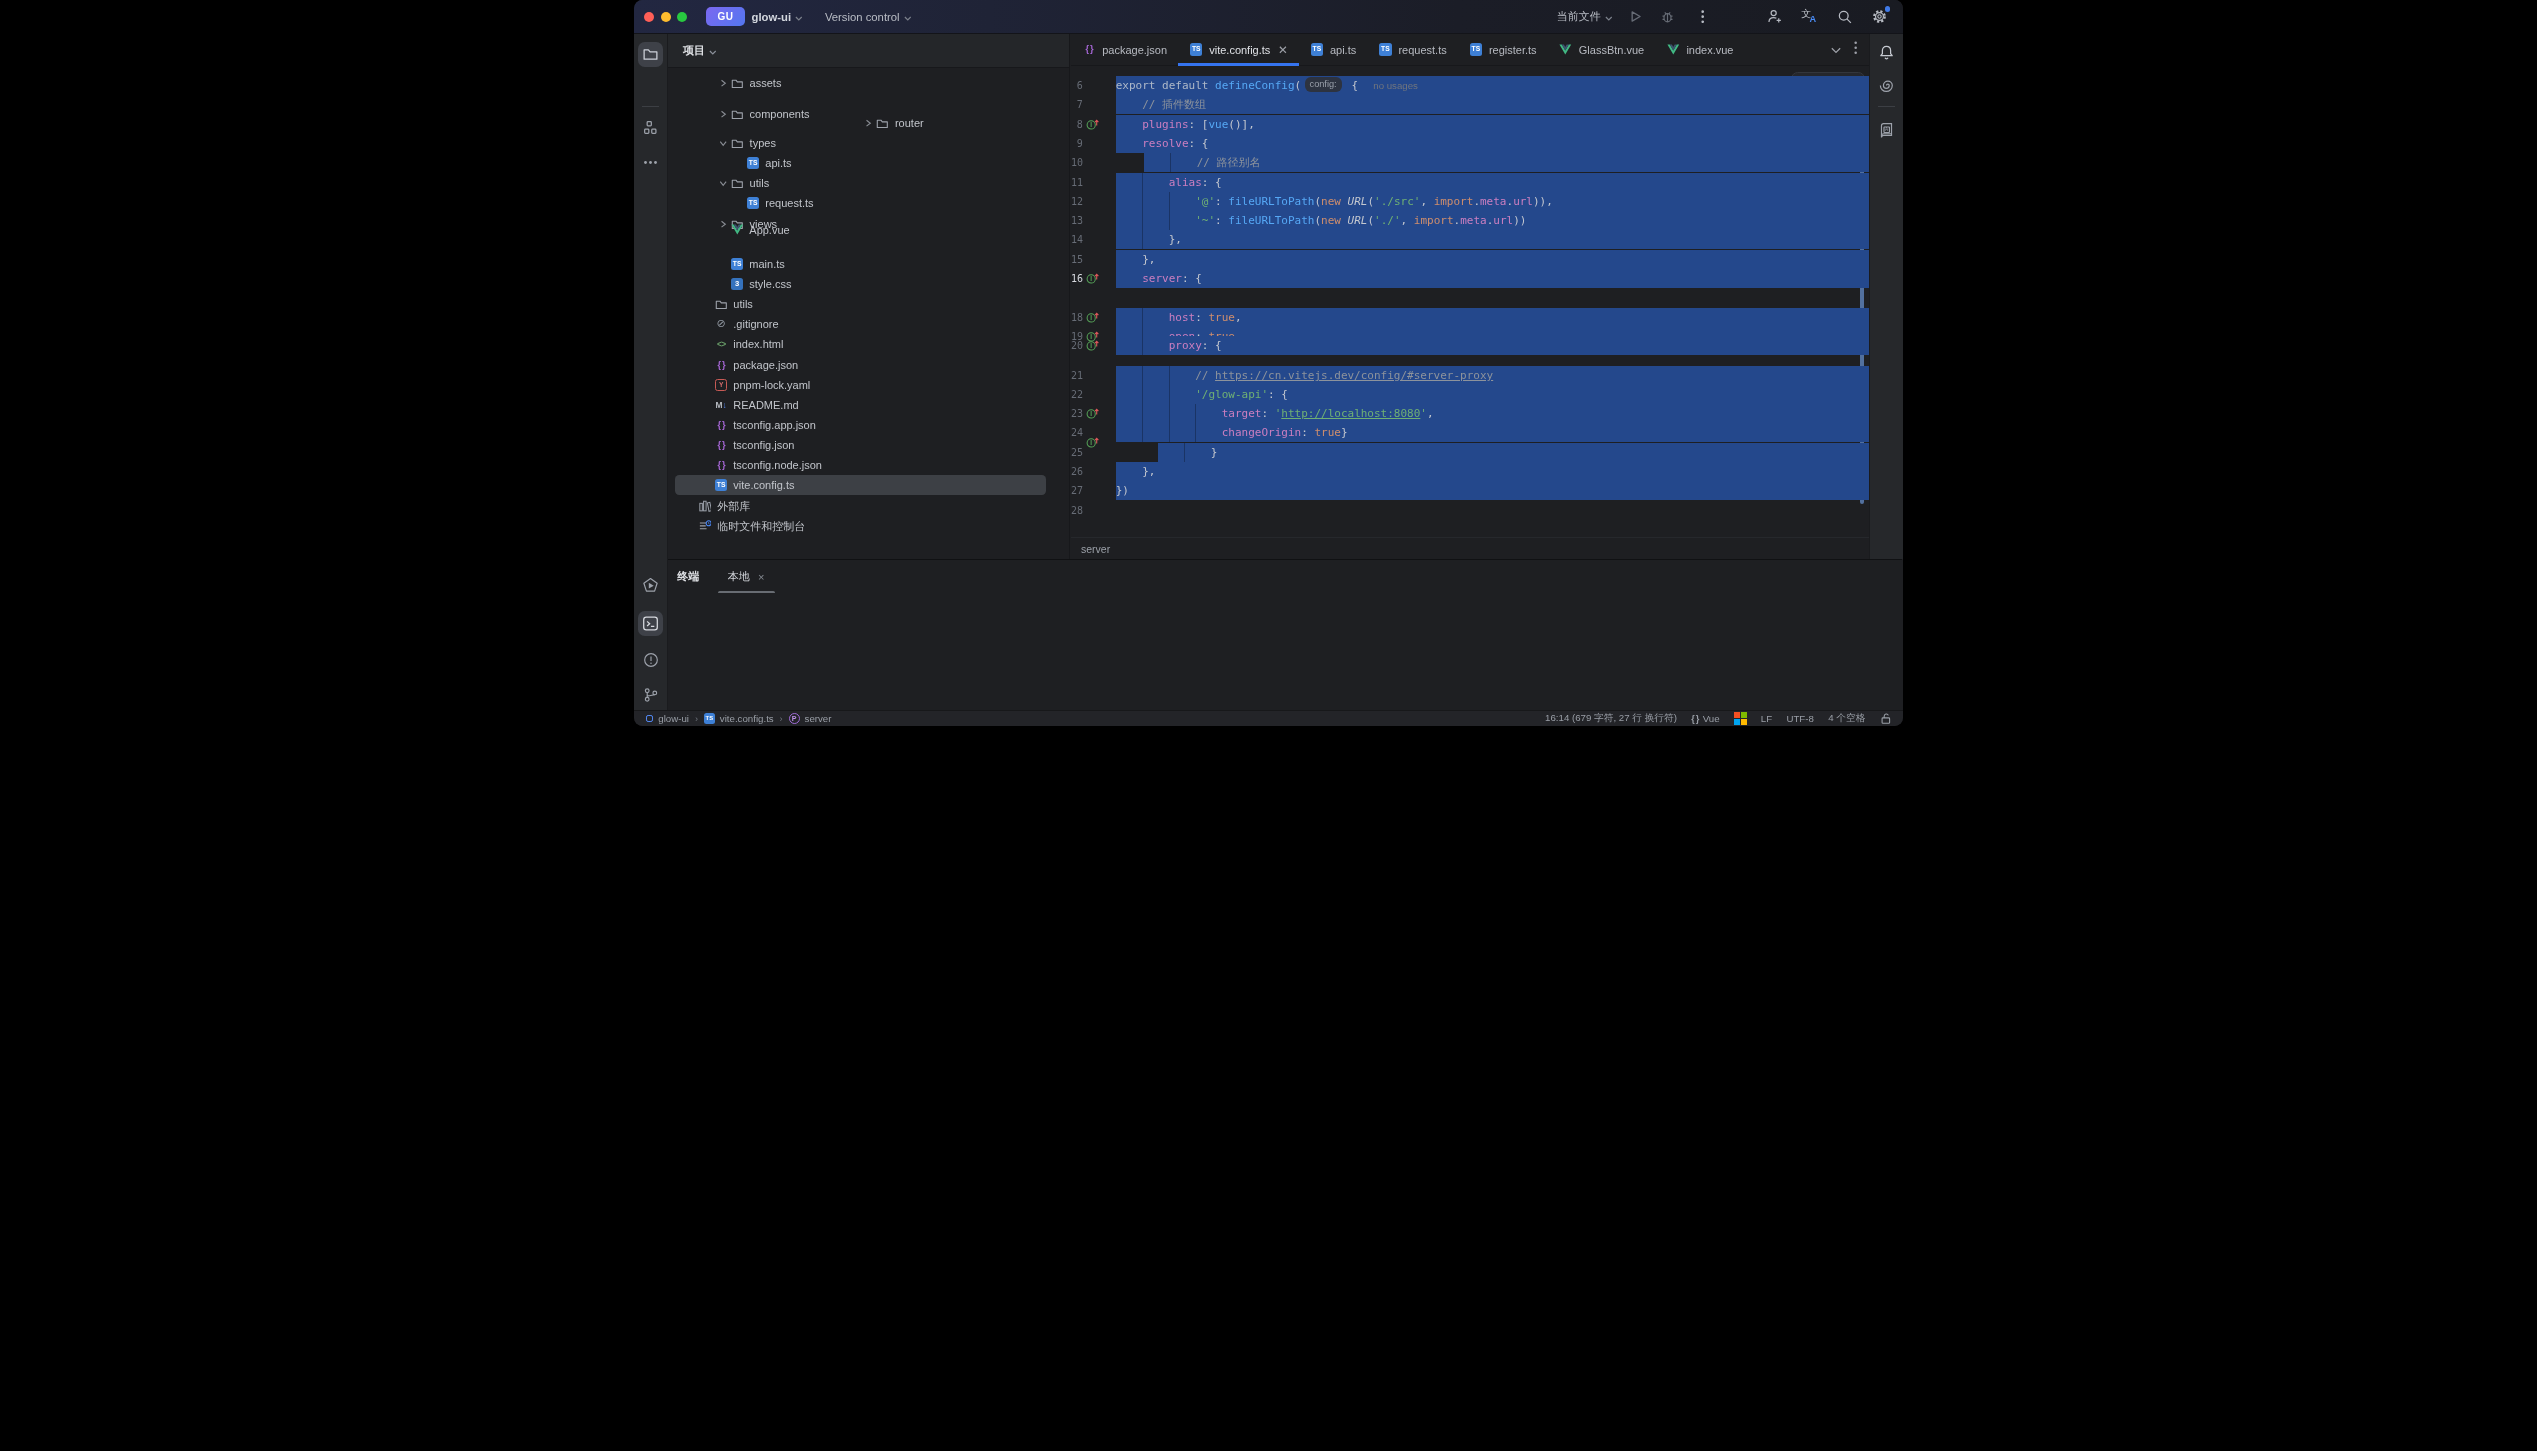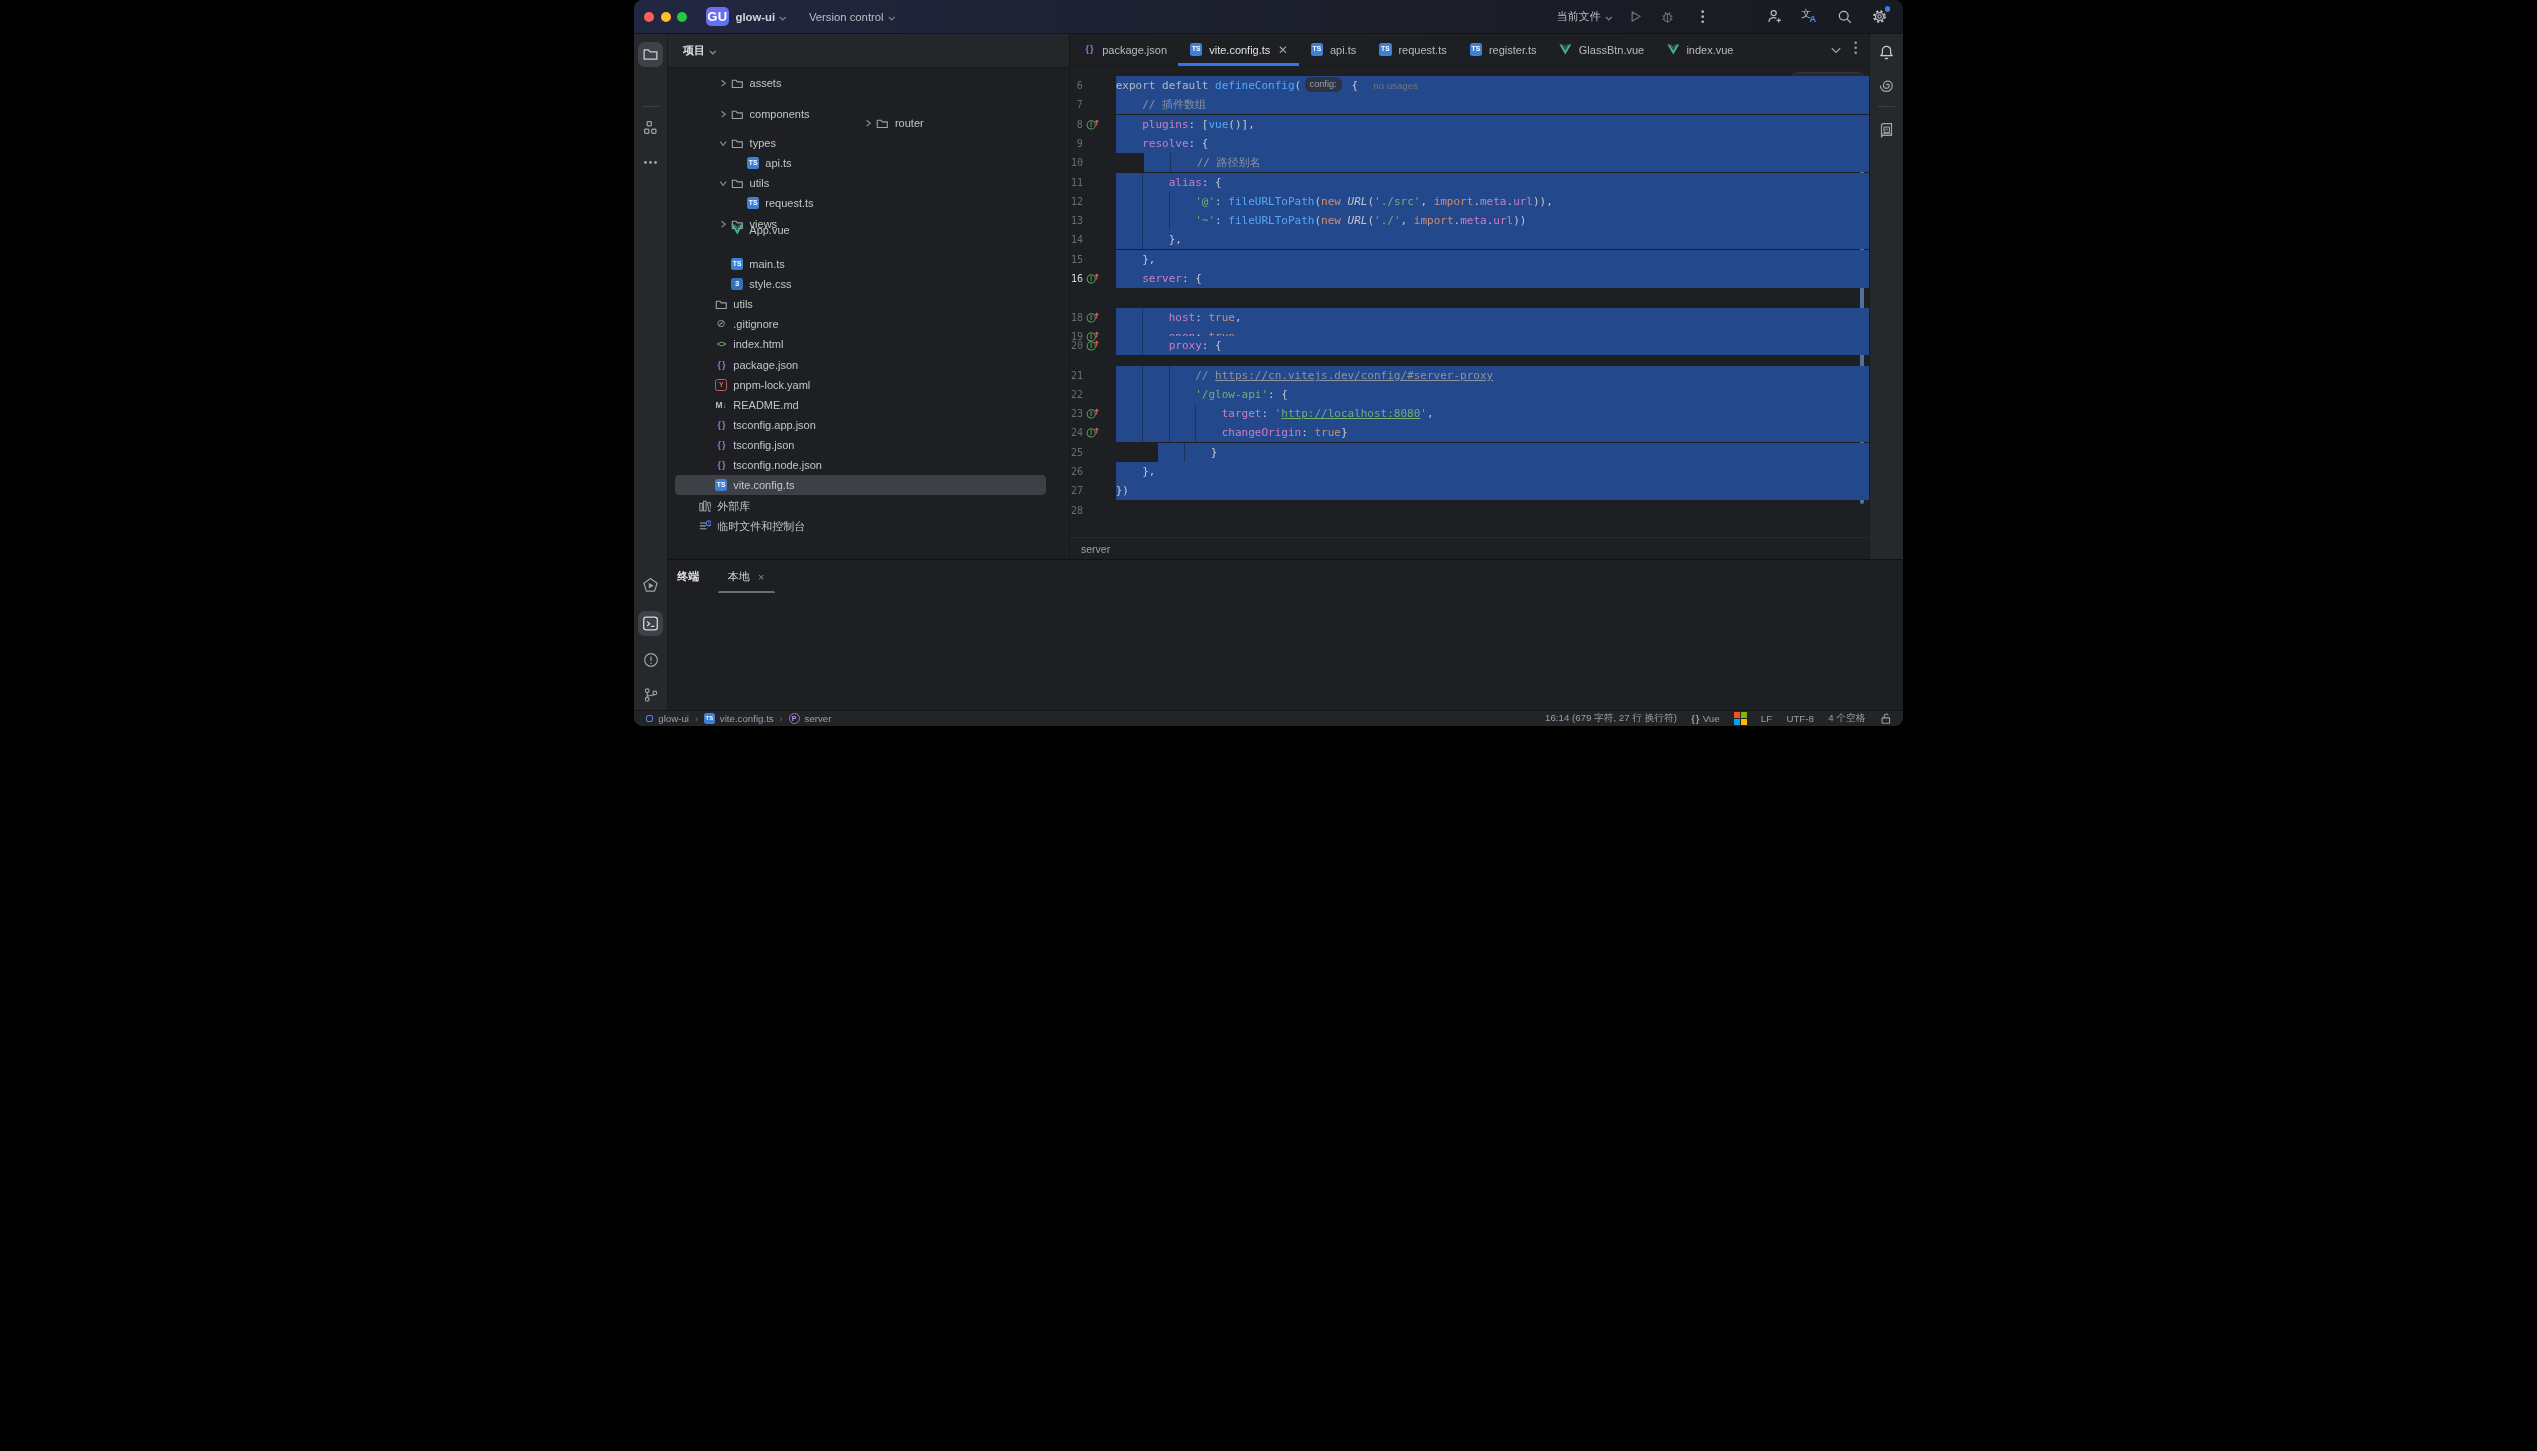--- a/index.html
+++ b/index.html
@@ -7,22 +7,22 @@
   body{font-family:"Liberation Sans","DejaVu Sans",sans-serif;-webkit-font-smoothing:antialiased;}
   #win{position:relative;width:1269px;height:726px;background:#1e1f22;border-radius:8.4px;overflow:hidden;margin:0 auto;}
 
   
   #titlebar{position:absolute;left:0;top:0;width:1269px;height:34px;
     background:linear-gradient(90deg,#222741 0%,#1f2336 28%,#1b1d27 65%,#191b22 100%);
     display:flex;align-items:center;border-bottom:0.8px solid #131419;}
   .traffic{width:10px;height:10px;border-radius:50%;margin-left:6.7px;flex:0 0 auto;}
   .traffic:first-child{margin-left:10px;}
   .t-red{background:#ff5f57}.t-yellow{background:#febc2e}.t-green{background:#28c840}
-  #proj-badge{width:23px;height:18.5px;border-radius:5px;margin-left:18.5px;
-    background:linear-gradient(135deg,#7b68f0,#5377f0);color:#fff;font-size:13px;font-weight:bold;
+  #proj-badge{width:39px;height:18.5px;border-radius:5px;margin-left:18.5px;
+    background:linear-gradient(135deg,#7b68f0,#5377f0);color:#fff;font-size:10px;font-weight:bold;
     display:flex;align-items:center;justify-content:center;letter-spacing:0.3px;}
   .tb-text{color:#d3d7de;font-size:11.3px;font-weight:600;margin-left:6.7px;}
   .tb-menu{color:#b9bdc5;font-size:11.3px;font-weight:400;margin-left:22px;}
   .chev{display:inline-block;margin-left:4.2px;}
   .tb-right{margin-left:auto;display:flex;align-items:center;padding-right:13.4px;}
   .tb-icon{display:flex;align-items:center;justify-content:center;width:20px;height:20px;position:relative;}
   .runcfg{color:#b9bdc5;font-size:11px;}
 
   
   #stripe-left{position:absolute;left:0;top:34px;width:34px;height:676px;background:#26282b;border-right:0.8px solid #1a1b1e;}
@@ -639,21 +639,21 @@
           <span class="lnum">23</span>
           <span class="gslot">
             <svg width="13.4" height="12.6" viewBox="0 0 16 15" style="font-size:13px">
   <circle cx="6.2" cy="8.2" r="4.9" fill="none" stroke="#57a559" stroke-width="1.2"></circle>
   <text x="6.2" y="11" text-anchor="middle" font-size="7.5" font-weight="bold" fill="#57a559" font-family="Liberation Sans">I</text>
   <path d="M12.8 9V3.2M10.8 5L12.8 2.8 14.8 5" fill="none" stroke="#e0585c" stroke-width="1.3"></path>
             </svg>
           </span>
           <span class="ltext"><span class="iguide" style="left:26px"></span><span class="iguide" style="left:53px"></span><span class="iguide" style="left:79px"></span><span class="tk-d">                </span><span class="tk-p">target</span><span class="tk-d">: </span><span class="tk-s">'</span><span class="tk-su">http://localhost:8080</span><span class="tk-s">'</span><span class="tk-d">,</span></span>
         </div>
-        <div class="cline sel" style="top: 357px;">
+        <div class="cline sel" style="top: 357px; align-items: center;">
           <span class="lnum">24</span>
           <span class="gslot">
             <svg width="13.4" height="12.6" viewBox="0 0 16 15" style="font-size:13px">
   <circle cx="6.2" cy="8.2" r="4.9" fill="none" stroke="#57a559" stroke-width="1.2"></circle>
   <text x="6.2" y="11" text-anchor="middle" font-size="7.5" font-weight="bold" fill="#57a559" font-family="Liberation Sans">I</text>
   <path d="M12.8 9V3.2M10.8 5L12.8 2.8 14.8 5" fill="none" stroke="#e0585c" stroke-width="1.3"></path>
             </svg>
           </span>
           <span class="ltext"><span class="iguide" style="left:26px"></span><span class="iguide" style="left:53px"></span><span class="iguide" style="left:79px"></span><span class="tk-d">                </span><span class="tk-p">changeOrigin</span><span class="tk-d">: </span><span class="tk-k">true</span><span class="tk-d">}</span></span>
         </div>

